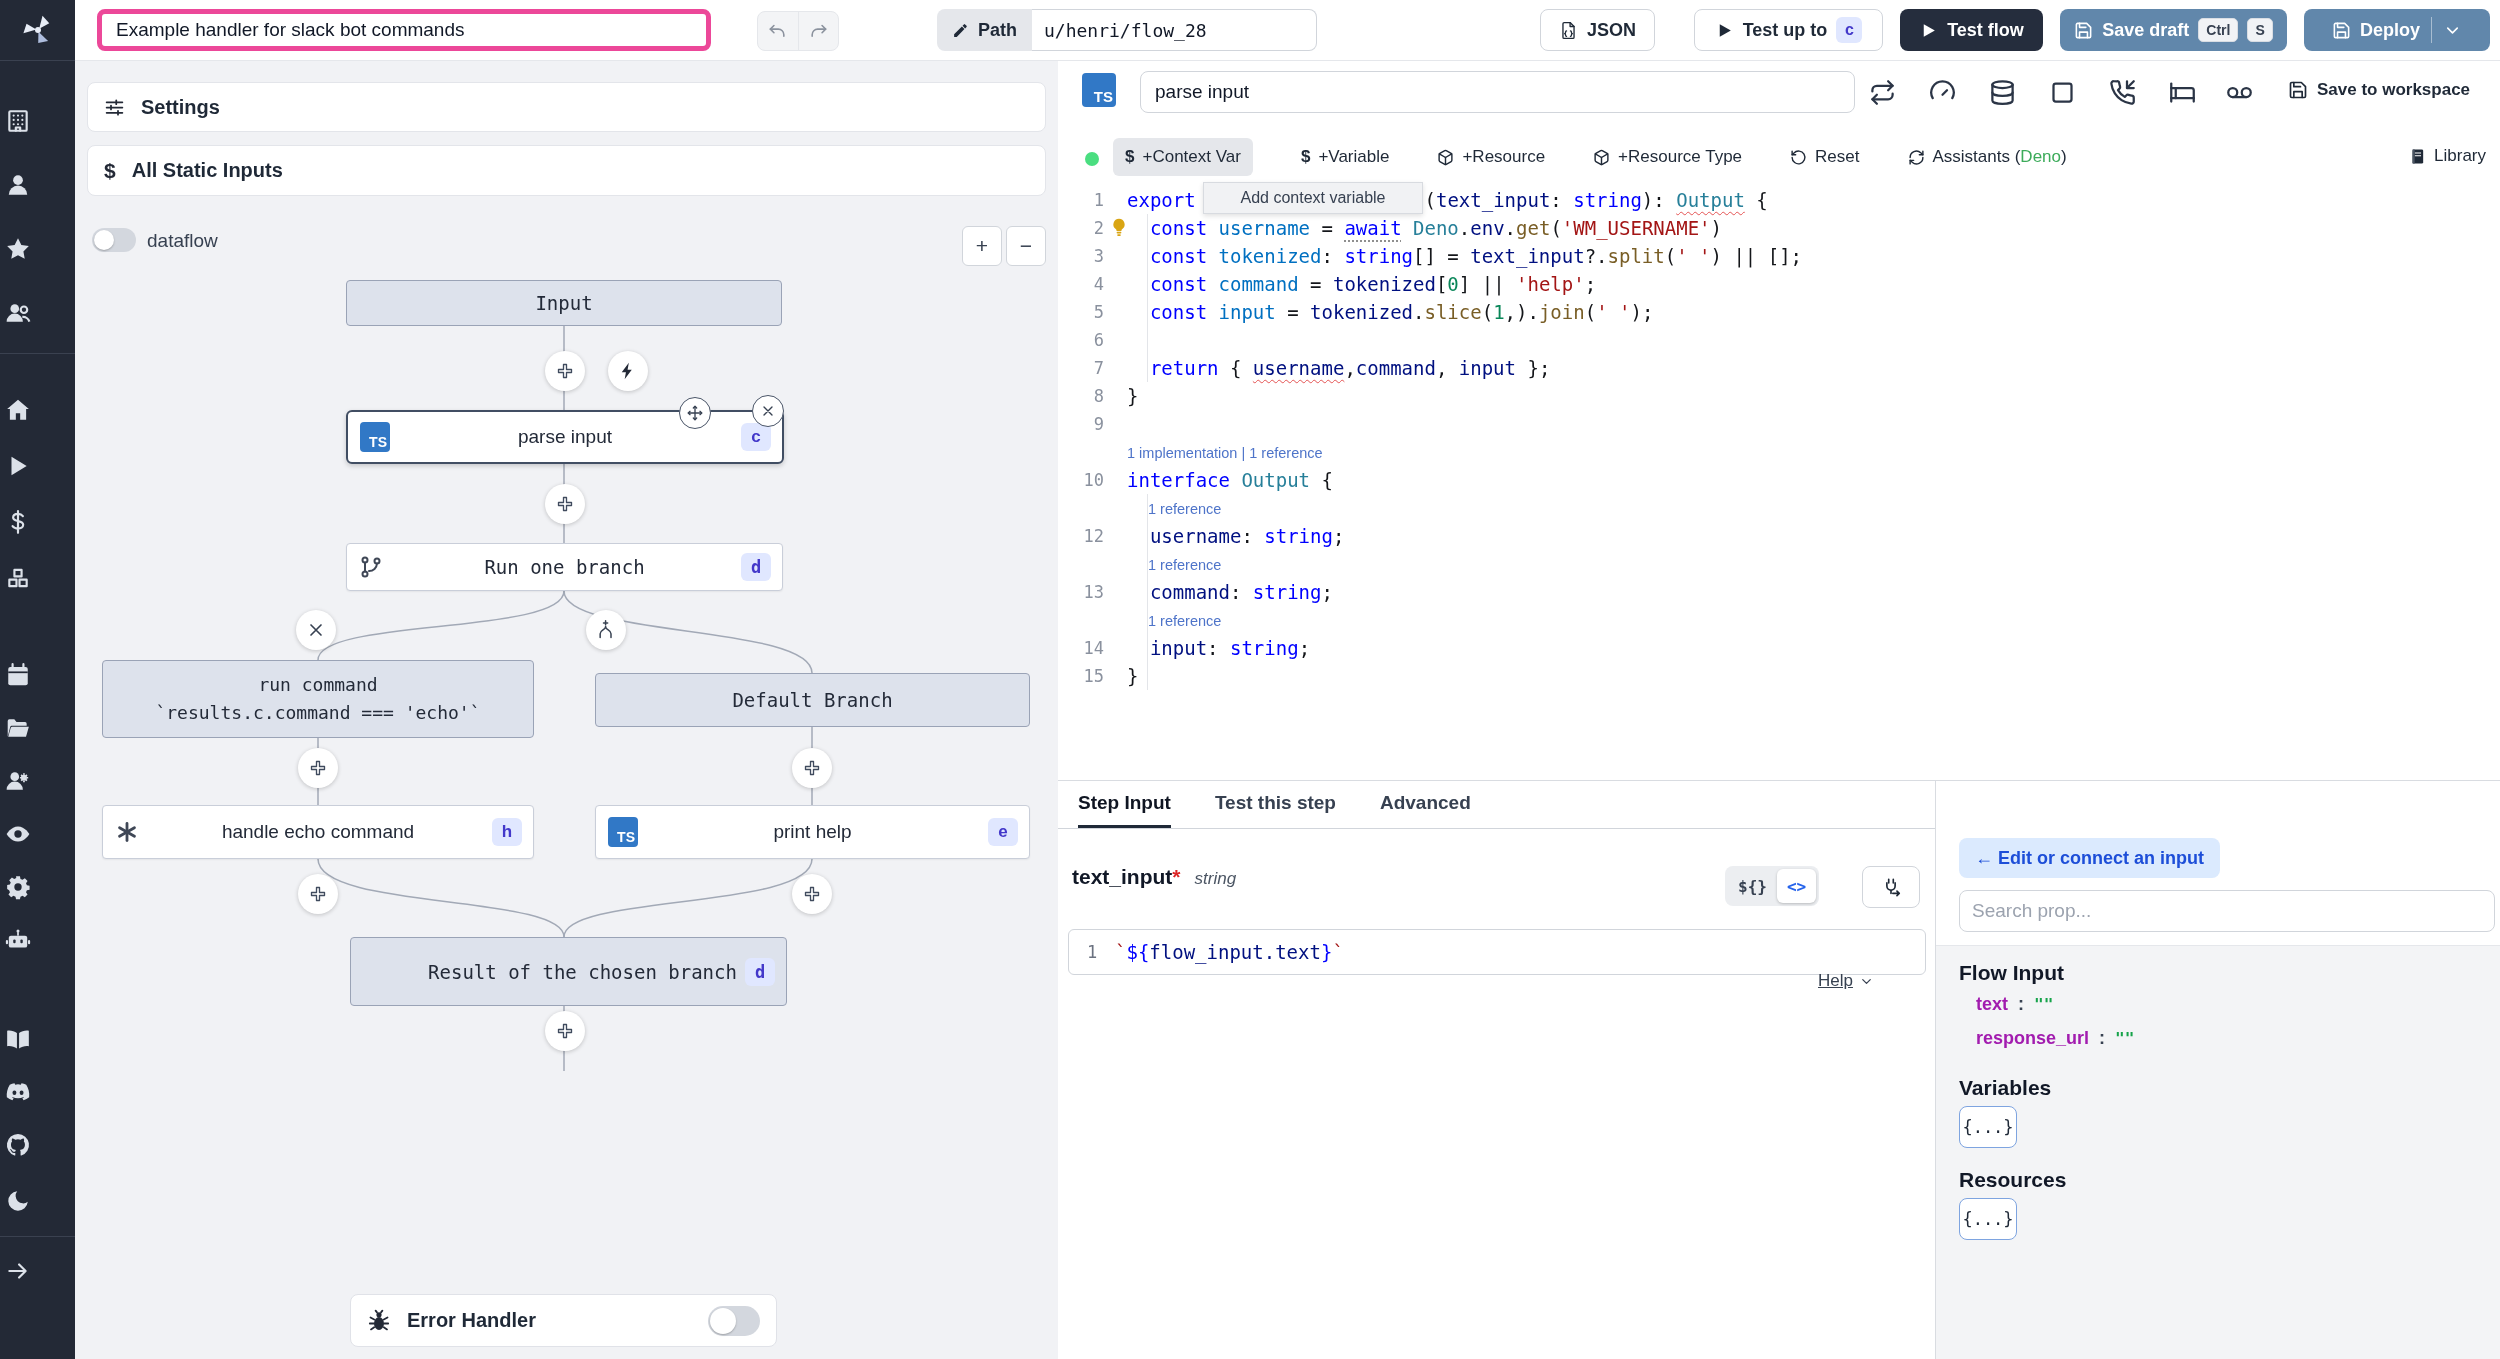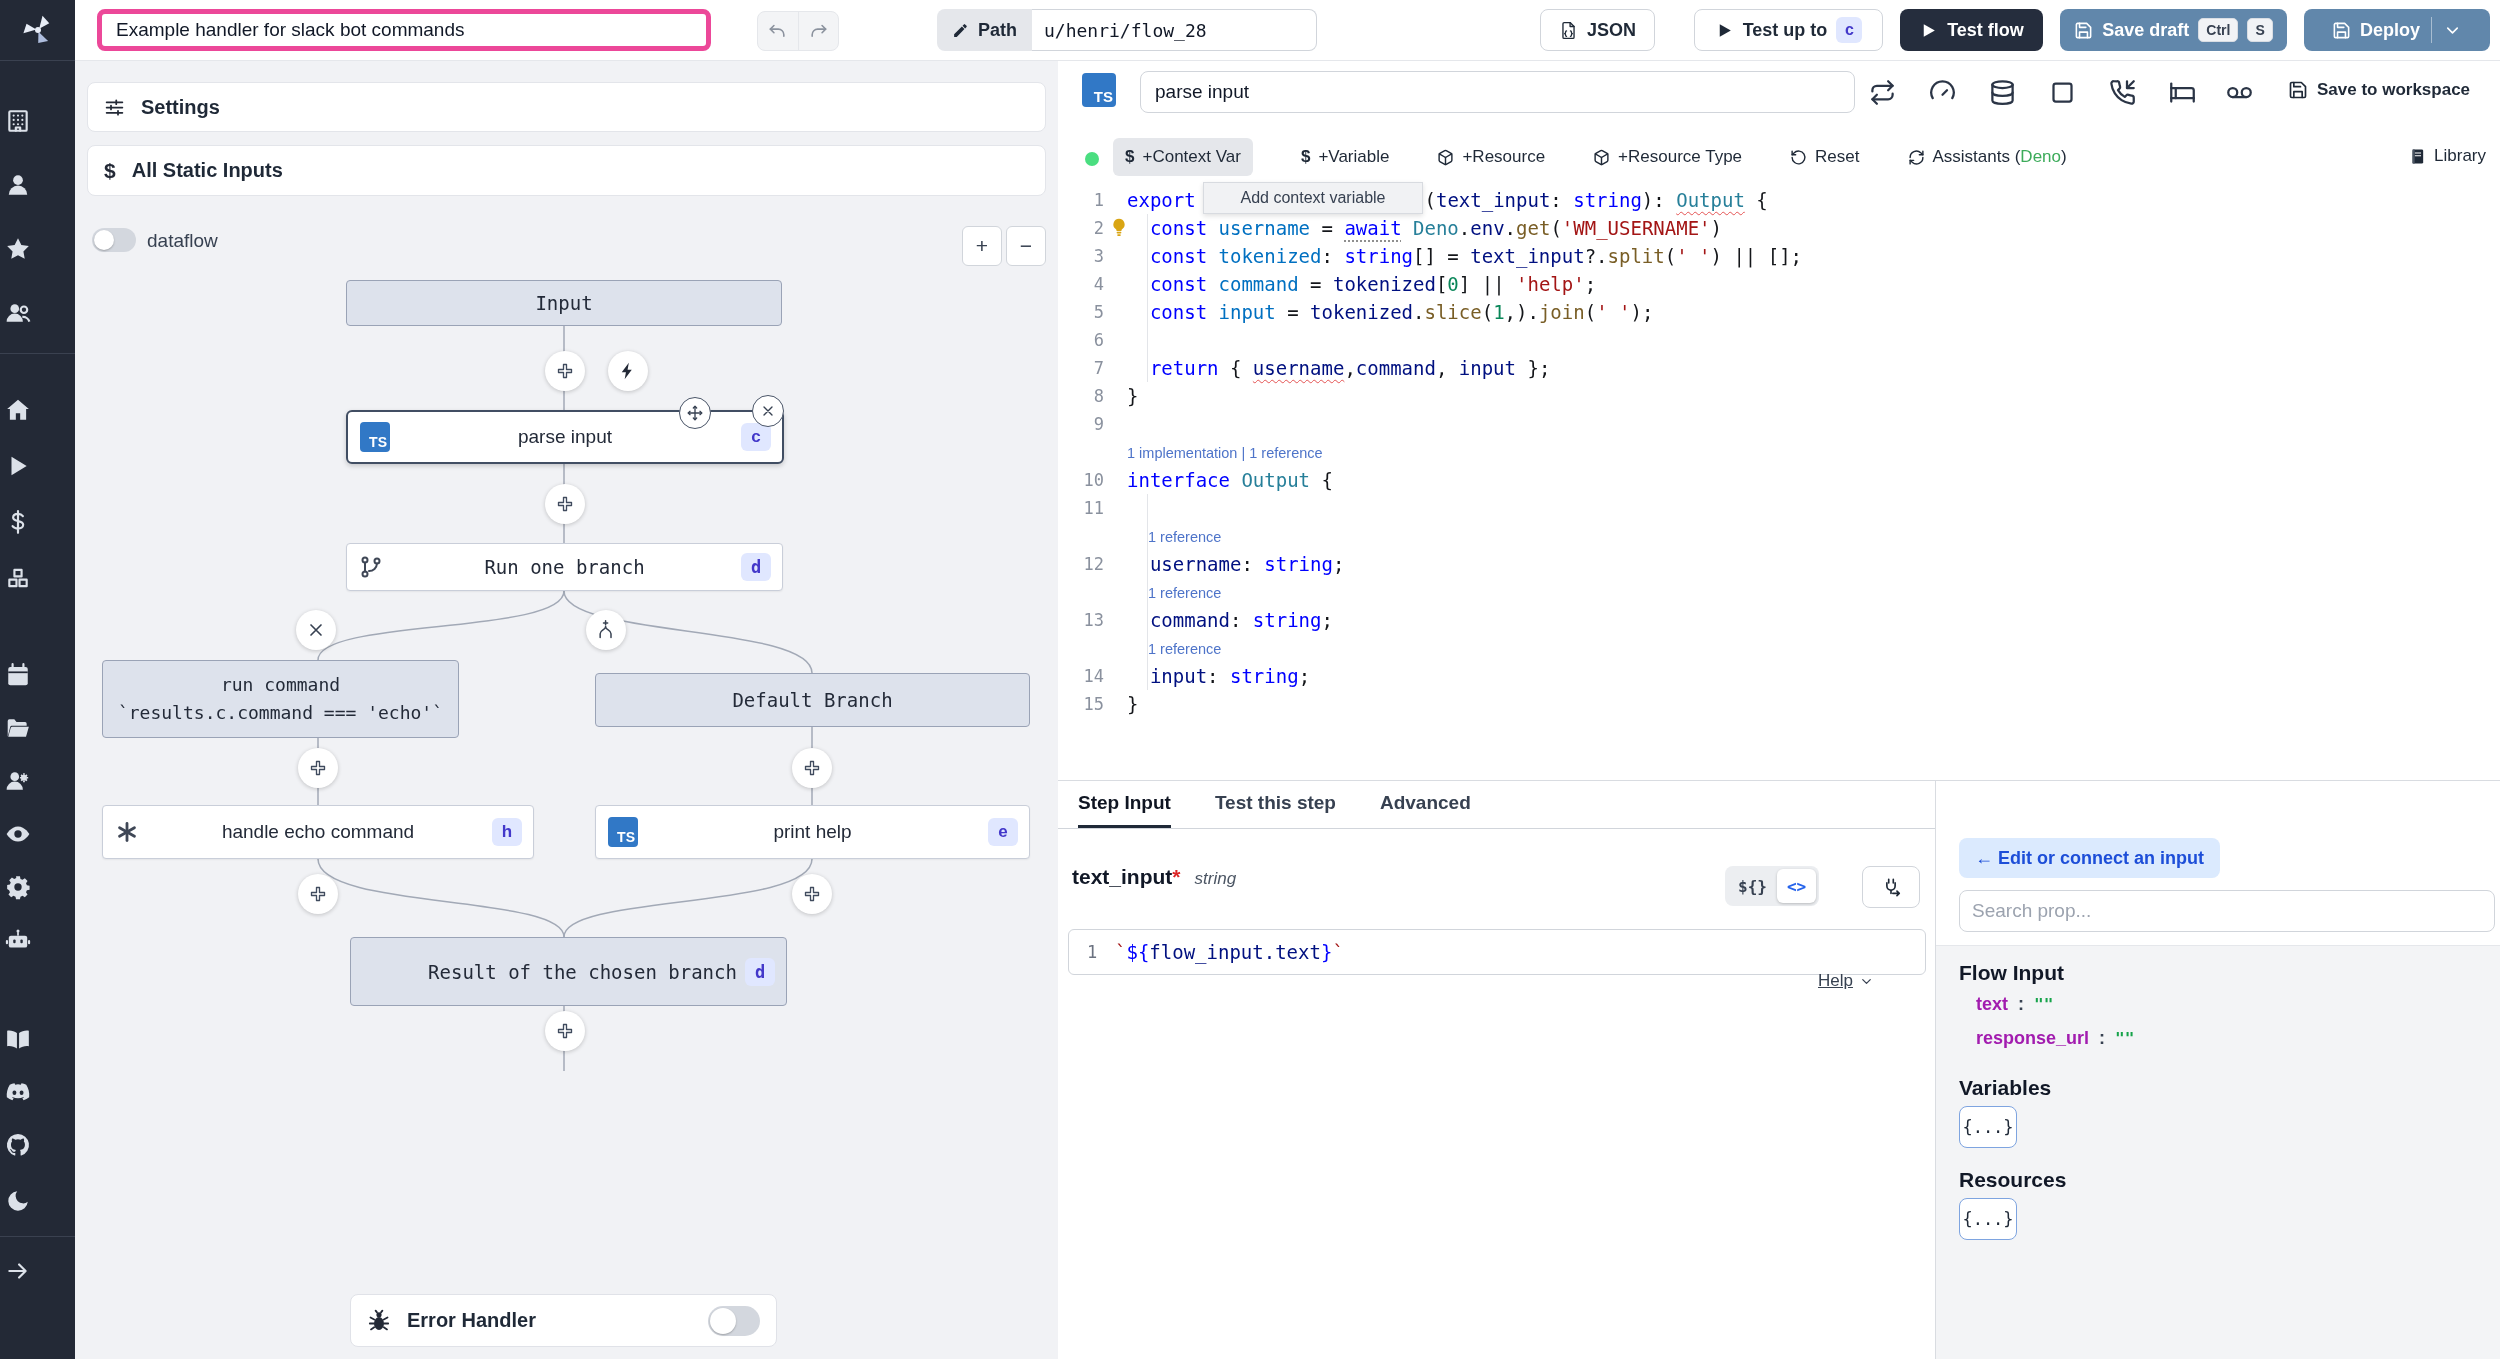--- a/index.html
+++ b/index.html
@@ -537,21 +537,21 @@
     <div class="pin big" style="left:511px;top:550px;">
         <span>
           <svg viewBox="0 0 24 24" fill="none" stroke="currentColor" stroke-width="2" stroke-linecap="round" stroke-linejoin="round" style="stroke-width:1.8">
             <path d="M9 3.5h5M11.5 1v5"></path>
             <path d="M11.5 8c0 4-6.5 4-6.5 8.5V21"></path>
             <path d="M11.5 8c0 4 6.5 4 6.5 8.5V21"></path>
           </svg>
         </span>
       </div>
 
-    <div class="node gray mono" id="node-runcmd" style="left:27px;top:600px;width:357px;height:78px;">
+    <div class="node gray mono" id="node-runcmd" style="left:27px;top:600px;width:432px;height:78px;">
       <span>run command</span>
       <span>`results.c.command === 'echo'`</span>
     </div>
     <div class="node gray mono" style="left:520px;top:613px;width:435px;height:54px;">
       <span>Default Branch</span>
     </div>
 
     <div class="pin big" style="left:223px;top:688px;">
         <span>
           <svg viewBox="0 0 24 24">
@@ -765,21 +765,20 @@
           <div class="code-row"><span class="gut">2</span><span class="src"><span class="tk-p">  </span><span class="tk-k">const</span><span class="tk-p"> </span><span class="tk-c">username</span><span class="tk-p"> = </span><span class="tk-kdots">await</span><span class="tk-p"> </span><span class="tk-t">Deno</span><span class="tk-p">.</span><span class="tk-v">env</span><span class="tk-p">.</span><span class="tk-f">get</span><span class="tk-p">(</span><span class="tk-s">'WM_USERNAME'</span><span class="tk-p">)</span></span></div>
           <div class="code-row"><span class="gut">3</span><span class="src"><span class="tk-p">  </span><span class="tk-k">const</span><span class="tk-p"> </span><span class="tk-c">tokenized</span><span class="tk-p">: </span><span class="tk-k">string</span><span class="tk-p">[] = </span><span class="tk-v">text_input</span><span class="tk-p">?.</span><span class="tk-f">split</span><span class="tk-p">(</span><span class="tk-s">' '</span><span class="tk-p">) || [];</span></span></div>
           <div class="code-row"><span class="gut">4</span><span class="src"><span class="tk-p">  </span><span class="tk-k">const</span><span class="tk-p"> </span><span class="tk-c">command</span><span class="tk-p"> = </span><span class="tk-v">tokenized</span><span class="tk-p">[</span><span class="tk-n">0</span><span class="tk-p">] || </span><span class="tk-s">'help'</span><span class="tk-p">;</span></span></div>
           <div class="code-row"><span class="gut">5</span><span class="src"><span class="tk-p">  </span><span class="tk-k">const</span><span class="tk-p"> </span><span class="tk-c">input</span><span class="tk-p"> = </span><span class="tk-v">tokenized</span><span class="tk-p">.</span><span class="tk-f">slice</span><span class="tk-p">(</span><span class="tk-n">1</span><span class="tk-p">,).</span><span class="tk-f">join</span><span class="tk-p">(</span><span class="tk-s">' '</span><span class="tk-p">);</span></span></div>
           <div class="code-row"><span class="gut">6</span><span class="src"></span></div>
           <div class="code-row"><span class="gut">7</span><span class="src"><span class="tk-p">  </span><span class="tk-k">return</span><span class="tk-p"> { </span><span class="tk-verr">username</span><span class="tk-p">,</span><span class="tk-v">command</span><span class="tk-p">, </span><span class="tk-v">input</span><span class="tk-p"> };</span></span></div>
           <div class="code-row"><span class="gut">8</span><span class="src"><span class="tk-p">}</span></span></div>
           <div class="code-row"><span class="gut">9</span><span class="src"></span></div>
           <div class="lens-row" style="padding-left: 69px;">1 implementation | 1 reference</div>
           <div class="code-row"><span class="gut">10</span><span class="src"><span class="tk-k">interface</span><span class="tk-p"> </span><span class="tk-t">Output</span><span class="tk-p"> {</span></span></div>
-          <div class="code-row"><span class="gut">11</span><span class="src"></span></div>
           <div class="lens-row" style="padding-left: 90px;">1 reference</div>
           <div class="code-row"><span class="gut">12</span><span class="src"><span class="tk-p">  </span><span class="tk-v">username</span><span class="tk-p">: </span><span class="tk-k">string</span><span class="tk-p">;</span></span></div>
           <div class="lens-row" style="padding-left: 90px;">1 reference</div>
           <div class="code-row"><span class="gut">13</span><span class="src"><span class="tk-p">  </span><span class="tk-v">command</span><span class="tk-p">: </span><span class="tk-k">string</span><span class="tk-p">;</span></span></div>
           <div class="lens-row" style="padding-left: 90px;">1 reference</div>
           <div class="code-row"><span class="gut">14</span><span class="src"><span class="tk-p">  </span><span class="tk-v">input</span><span class="tk-p">: </span><span class="tk-k">string</span><span class="tk-p">;</span></span></div>
           <div class="code-row"><span class="gut">15</span><span class="src"><span class="tk-p">}</span></span></div>
         </div>
     </div>
     <span id="bulb">

